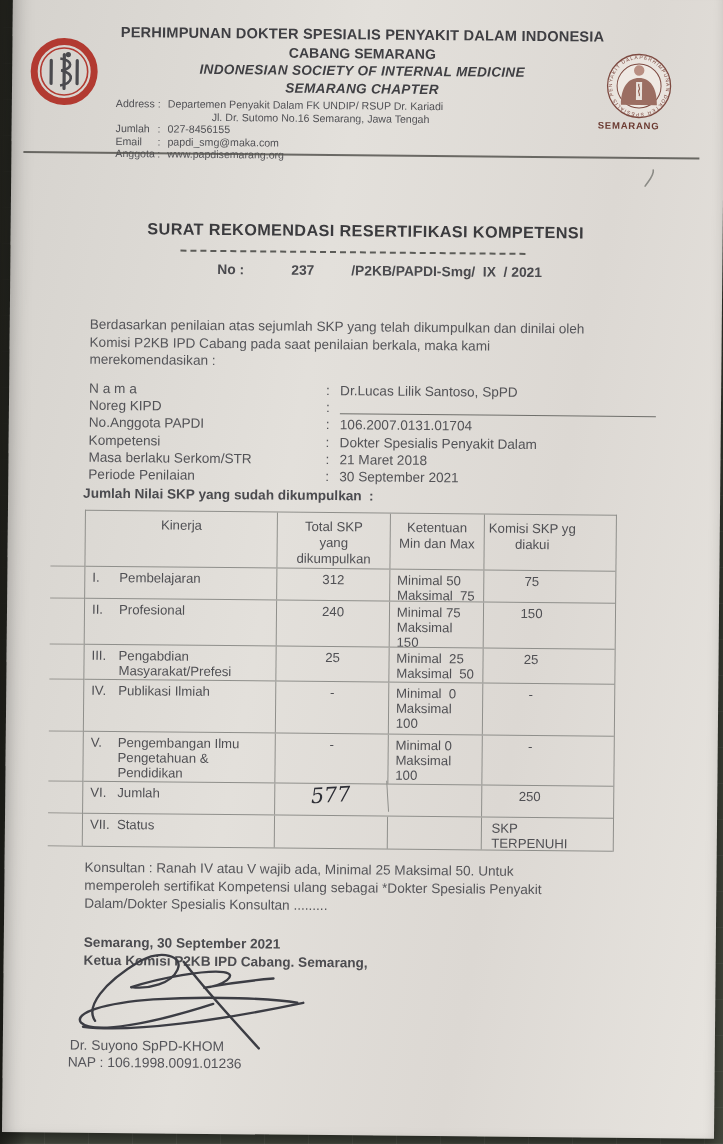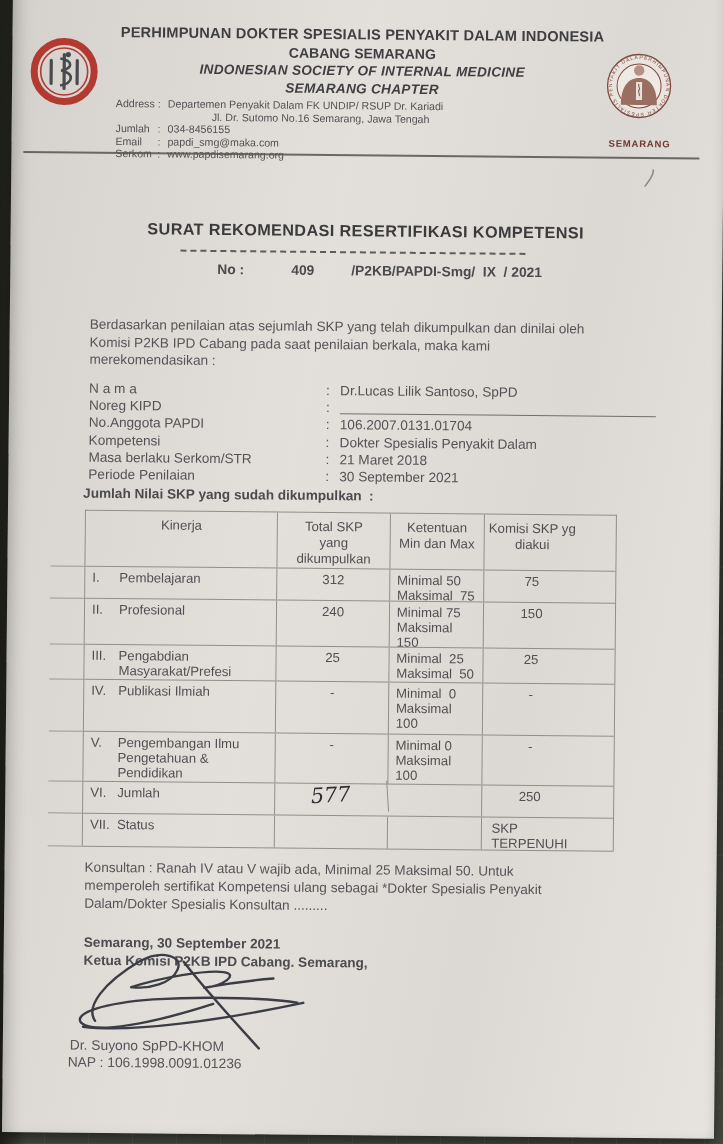--- a/index.html
+++ b/index.html
@@ -25,21 +25,21 @@
   .lh2{font-size:14px;font-weight:bold;line-height:18px;}
   .lh3,.lh4{font-size:13.6px;font-weight:bold;font-style:italic;letter-spacing:.3px;line-height:18px;}
   #contact{left:104px;top:110px;font-size:10.6px;color:#505054;}
   .c-row{display:flex;line-height:12.6px;}
   .c-label{width:42px;}
   .c-colon{width:10px;}
   .c-indent{padding-left:44px;}
   .logo-box{width:74px;height:74px;}
   #idi-logo{left:15px;top:48px;}
   #papdi-logo{left:594px;top:61px;width:66px;height:66px;}
-  .logo-caption{left:586px;top:146px;width:84px;text-align:center;
+  .logo-caption{left:586px;top:128px;width:84px;text-align:left;
     font-size:9.5px;font-weight:bold;letter-spacing:.8px;color:#6b3a31;}
   .rule{left:12px;top:165px;width:676px;height:2px;background:#55544f;opacity:.85;}
   #pen-tick{left:630px;top:176px;}
   
   .title{left:90px;top:232px;width:530px;text-align:center;
     font-size:16.2px;font-weight:bold;letter-spacing:.4px;color:#3b3b3e;}
   .dashes{left:170px;top:262px;width:345px;border-top:2.4px dashed #5c5c58;}
   .no-line{top:274px;font-size:13.8px;font-weight:600;color:#4a4a4e;}
   .no-label{left:207px;}
   .no-value{left:281px;}
@@ -98,29 +98,29 @@
         <span class="c-value pre">Departemen Penyakit Dalam FK UNDIP/ RSUP Dr. Kariadi</span>
       </div>
       <div class="c-row">
         <span class="c-label pre"></span>
         <span class="c-colon"></span>
         <span class="c-value pre c-indent">Jl. Dr. Sutomo No.16 Semarang, Jawa Tengah</span>
       </div>
       <div class="c-row">
         <span class="c-label pre">Jumlah</span>
         <span class="c-colon">:</span>
-        <span class="c-value pre">034-8456155</span>
+        <span class="c-value pre">027-8456155</span>
       </div>
       <div class="c-row">
         <span class="c-label pre">Email</span>
         <span class="c-colon">:</span>
         <span class="c-value pre">papdi_smg@maka.com</span>
       </div>
       <div class="c-row">
-        <span class="c-label pre">Serkom</span>
+        <span class="c-label pre">Anggota</span>
         <span class="c-colon">:</span>
         <span class="c-value pre">www.papdisemarang.org</span>
       </div>
     </div>
 
   <div class="abs logo-box" id="idi-logo">
     <svg width="74" height="74" viewBox="0 0 74 74">
       <circle cx="37" cy="37" r="30" fill="none" stroke="#b23a31" stroke-width="7"></circle>
       <circle cx="37" cy="37" r="23.5" fill="none" stroke="#b23a31" stroke-width="1.6"></circle>
       <g stroke="#4a4a4e" stroke-width="3.2" stroke-linecap="round">
@@ -155,21 +155,21 @@
 
   <div class="abs" id="pen-tick">
     <svg width="16" height="22" viewBox="0 0 16 22">
       <path d="M12 2 C13 7 8 12 4 18" fill="none" stroke="#8b8b86" stroke-width="1.6" stroke-linecap="round"></path>
     </svg>
   </div>
 
   <div class="abs title">SURAT REKOMENDASI RESERTIFIKASI KOMPETENSI</div>
   <div class="abs dashes"></div>
   <span class="abs no-line no-label pre">No :</span>
-  <span class="abs no-line no-value pre">409</span>
+  <span class="abs no-line no-value pre">237</span>
   <span class="abs no-line no-suffix pre">/P2KB/PAPDI-Smg/  IX  / 2021</span>
 
   <div class="abs" id="intro">
       <div class="pre">Berdasarkan penilaian atas sejumlah SKP yang telah dikumpulkan dan dinilai oleh</div>
       <div class="pre">Komisi P2KB IPD Cabang pada saat penilaian berkala, maka kami</div>
       <div class="pre">merekomendasikan :</div>
     </div>
 
   <div class="abs" id="fields">
       <div class="f-row">

